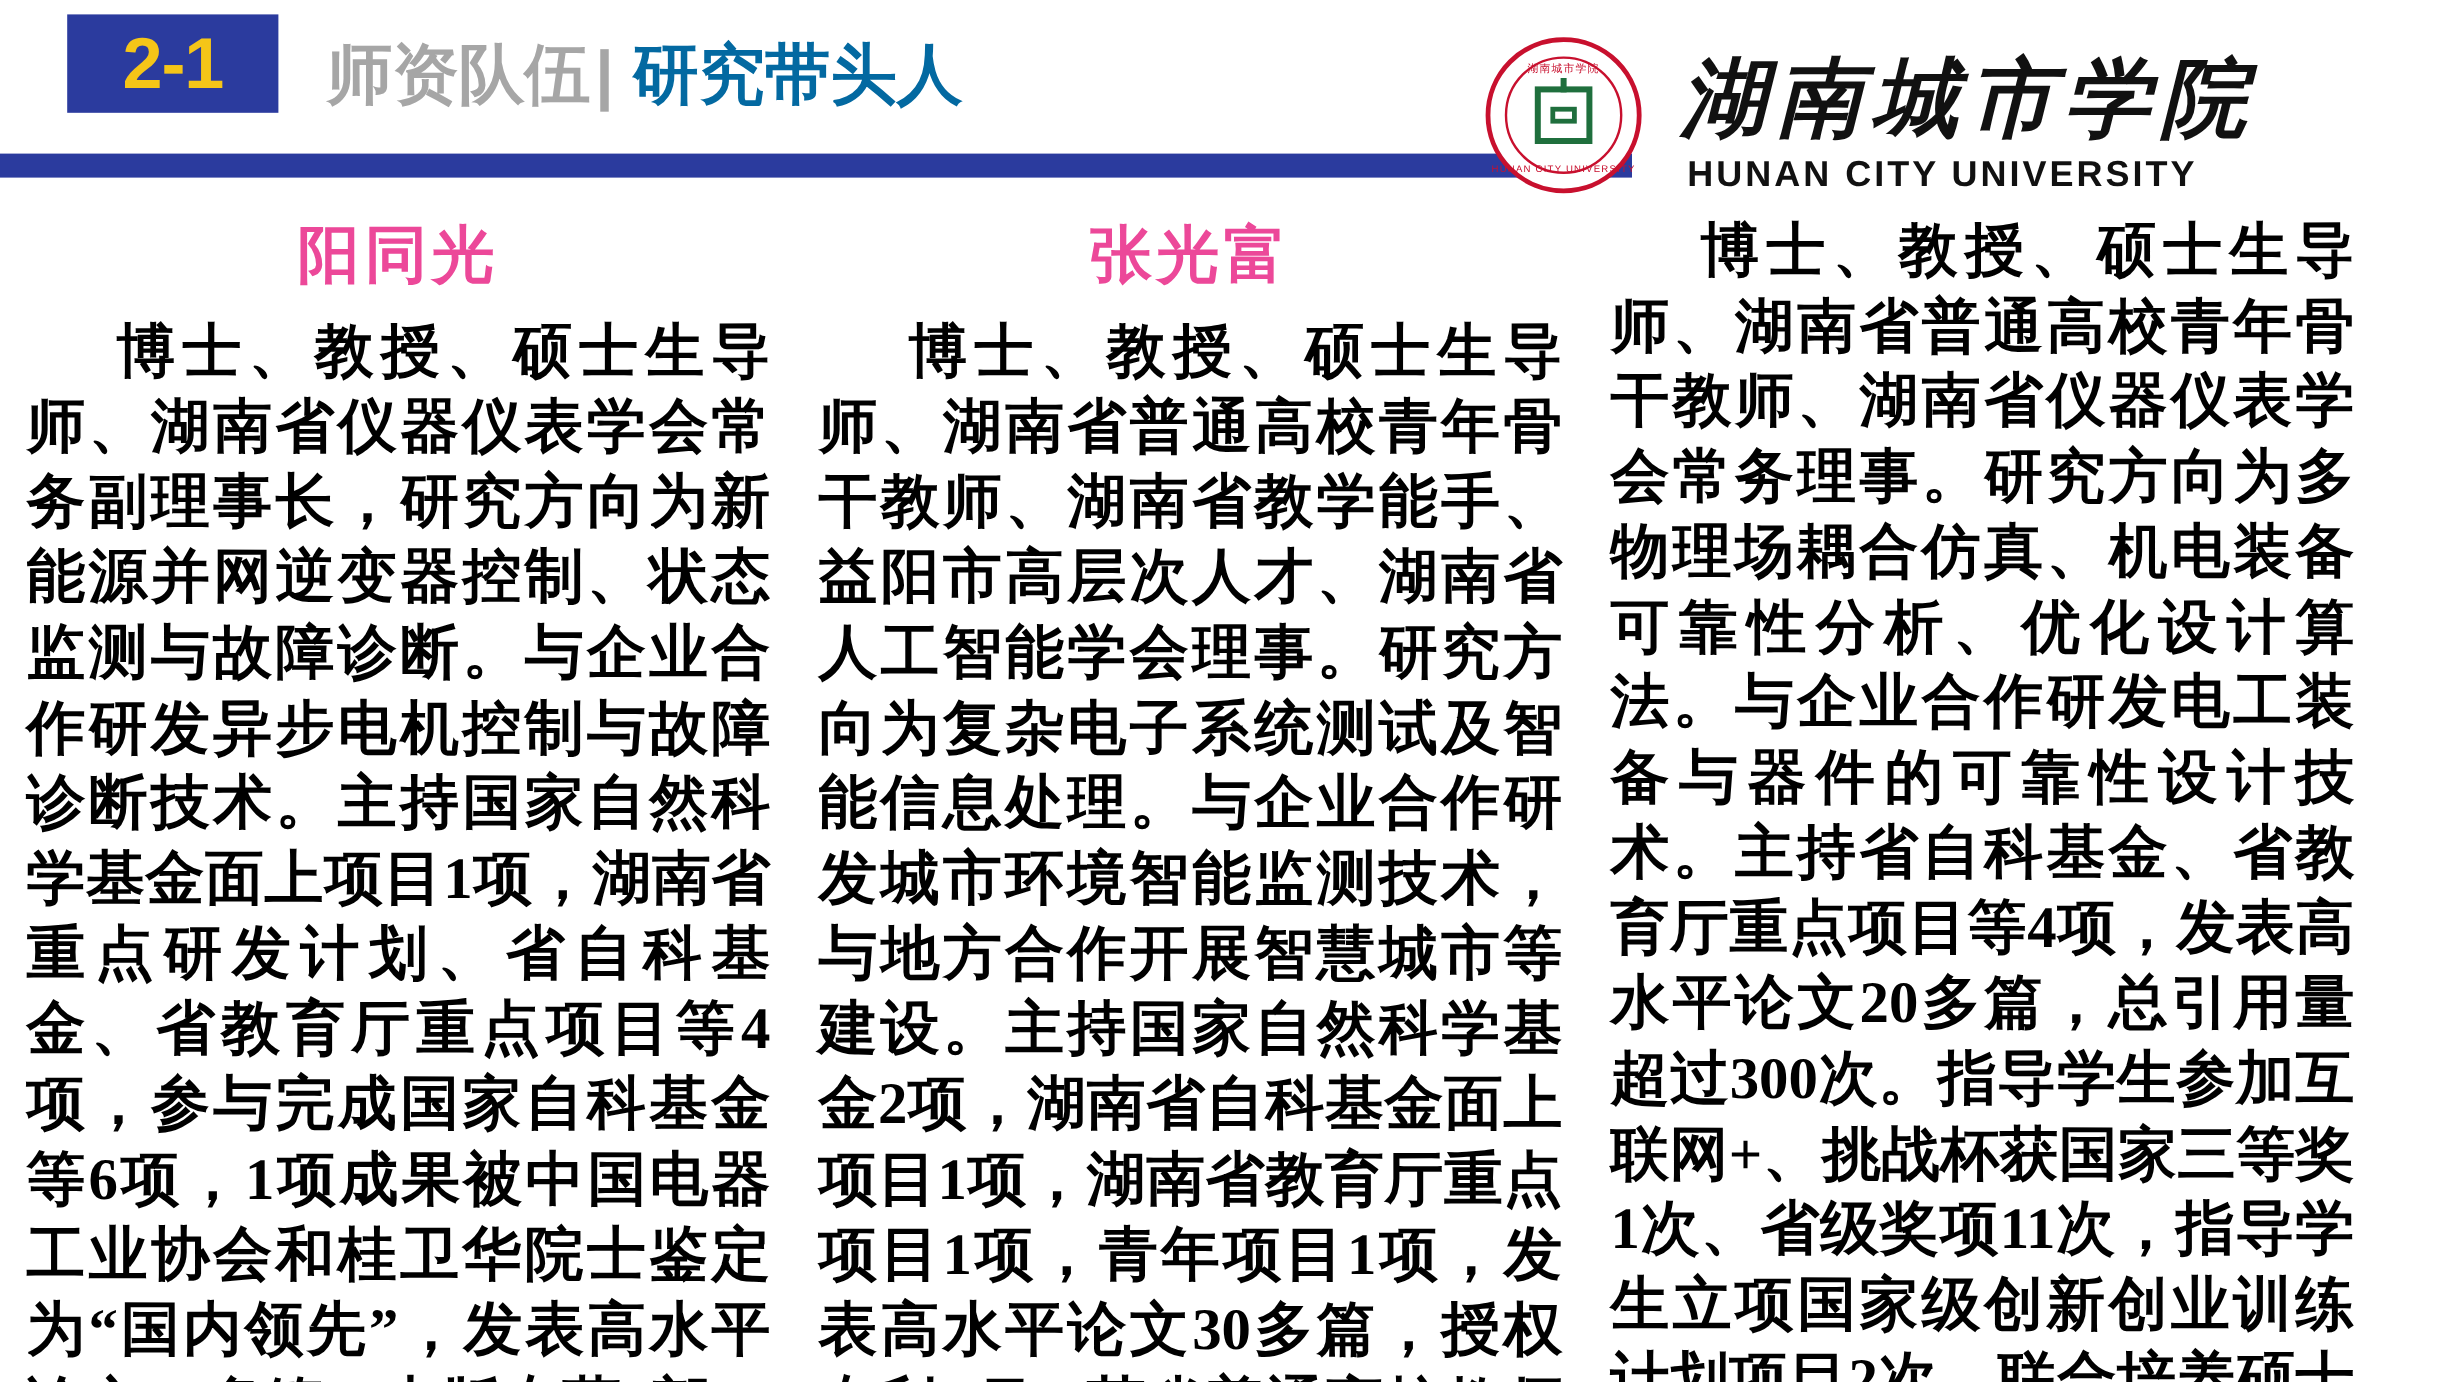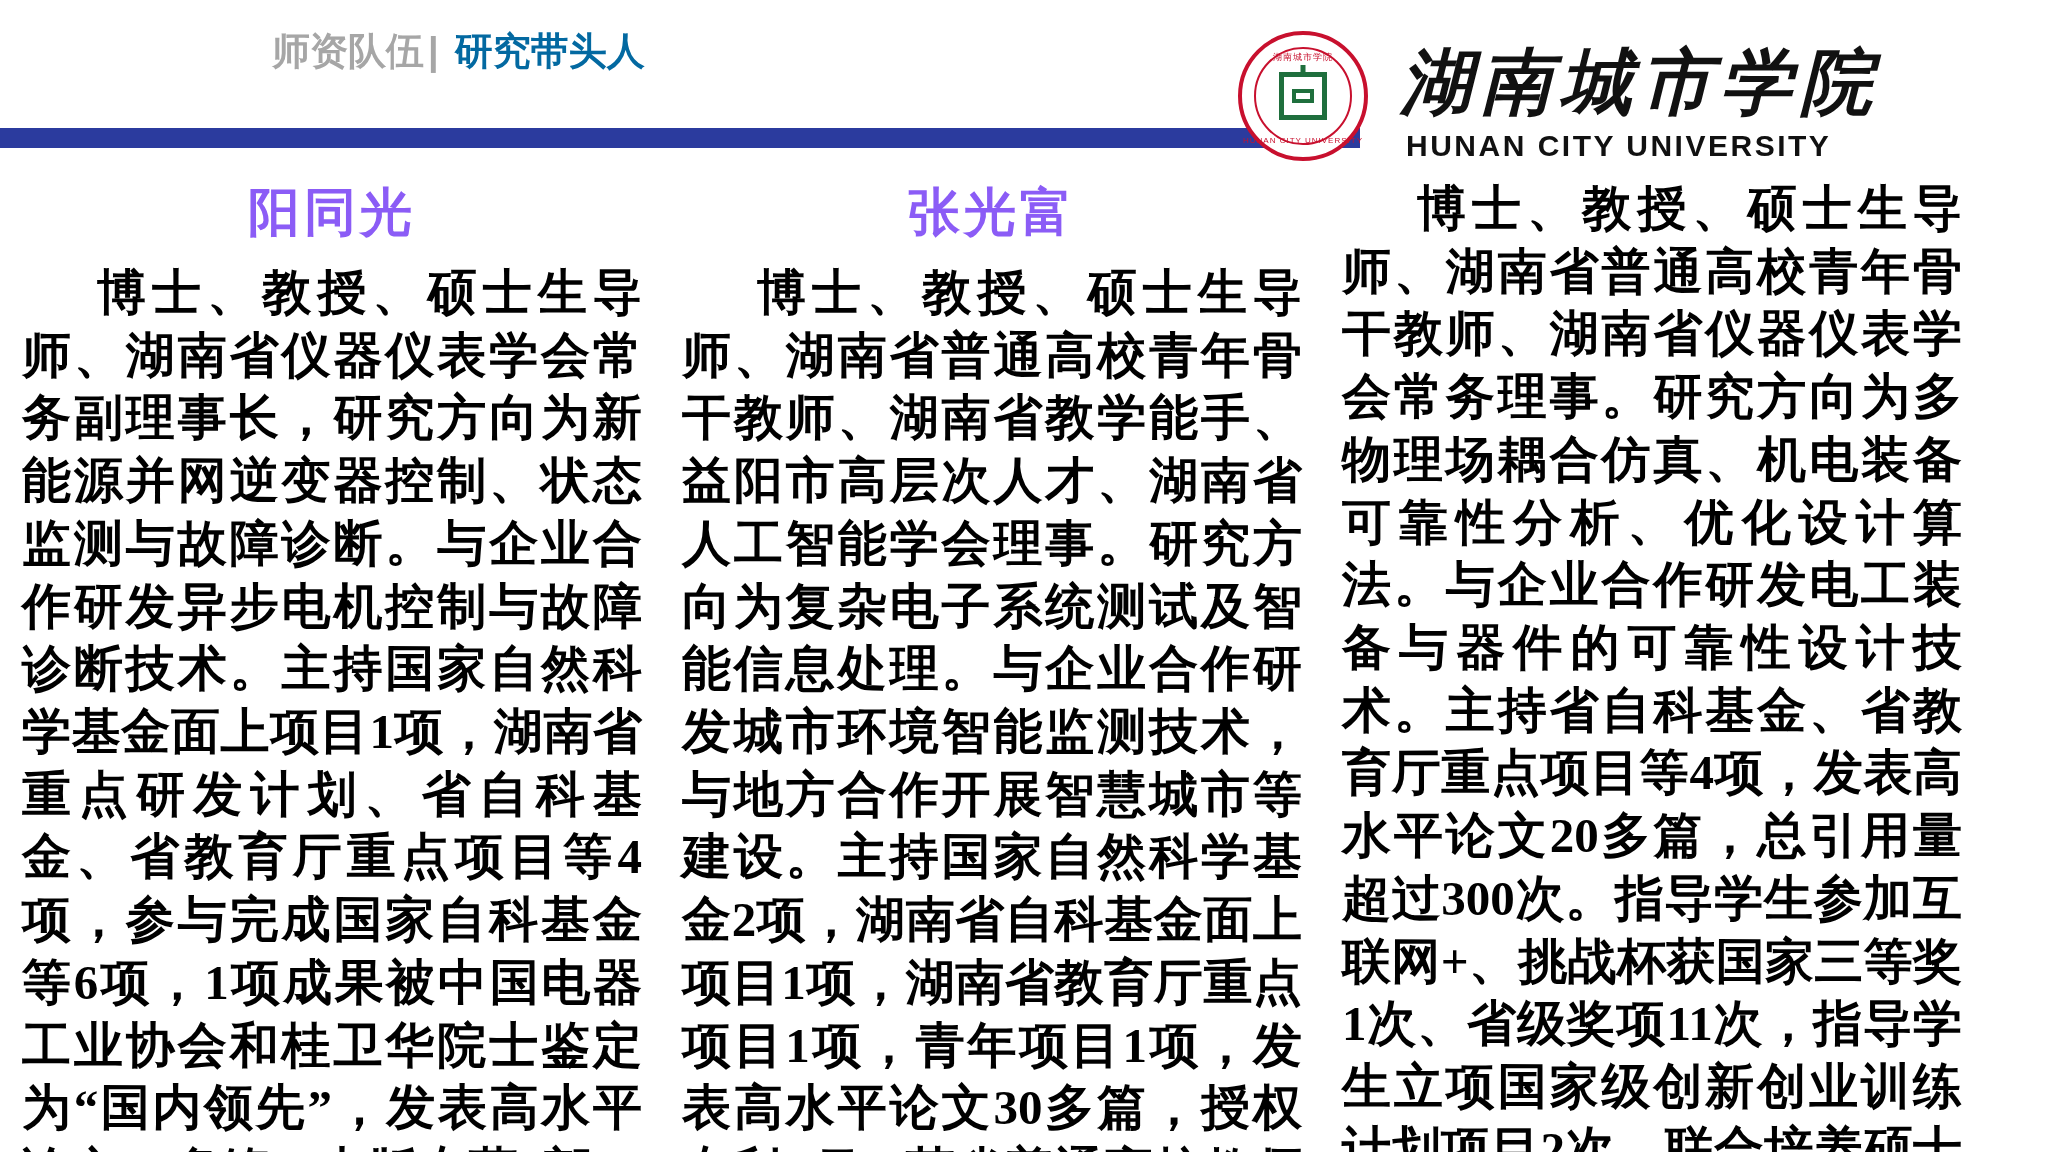--- a/index.html
+++ b/index.html
@@ -48,21 +48,21 @@
     letter-spacing: -1px;
   }
   .title-wrap {
     position: absolute;
     left: 272px;
     top: 26px;
     display: flex;
     align-items: baseline;
     font-family: "Liberation Sans", sans-serif;
     font-weight: bold;
-    font-size: 38px;
+    font-size: 55px;
     white-space: nowrap;
   }
   .title-gray {
     color: #a6a6a6;
   }
   .title-sep {
     color: #a6a6a6;
     padding: 0 4px;
   }
   .title-blue {
@@ -198,21 +198,21 @@
     width: 620px;
     margin-left: 20px;
     margin-right: 20px;
   }
   .col:first-child { margin-left: 22px; }
   .person-name {
     text-align: center;
     font-family: "Liberation Serif", "DejaVu Serif", serif;
     font-weight: bold;
     font-size: 52px;
-    color: #8b5cf6;
+    color: #ec4899;
     margin-bottom: 14px;
     letter-spacing: 4px;
   }
   .person-bio {
     font-family: "Liberation Serif", "DejaVu Serif", serif;
     font-weight: bold;
     font-size: 49px;
     line-height: 1.28;
     color: #000000;
     text-align: justify;
@@ -220,20 +220,23 @@
     text-indent: 75px;
     word-break: break-all;
   }
 </style>
 </head>
 <body>
 
 <div class="slide">
 
   <div class="header">
+    <div class="badge">
+      <span class="badge-text">2-1</span>
+    </div>
     <div class="title-wrap">
       <span class="title-gray">师资队伍</span>
       <span class="title-sep">|</span>
       <span class="title-blue">研究带头人</span>
     </div>
     <div class="header-rule-thin"></div>
     <div class="header-rule"></div>
   </div>
 
   <div class="logo-area">

